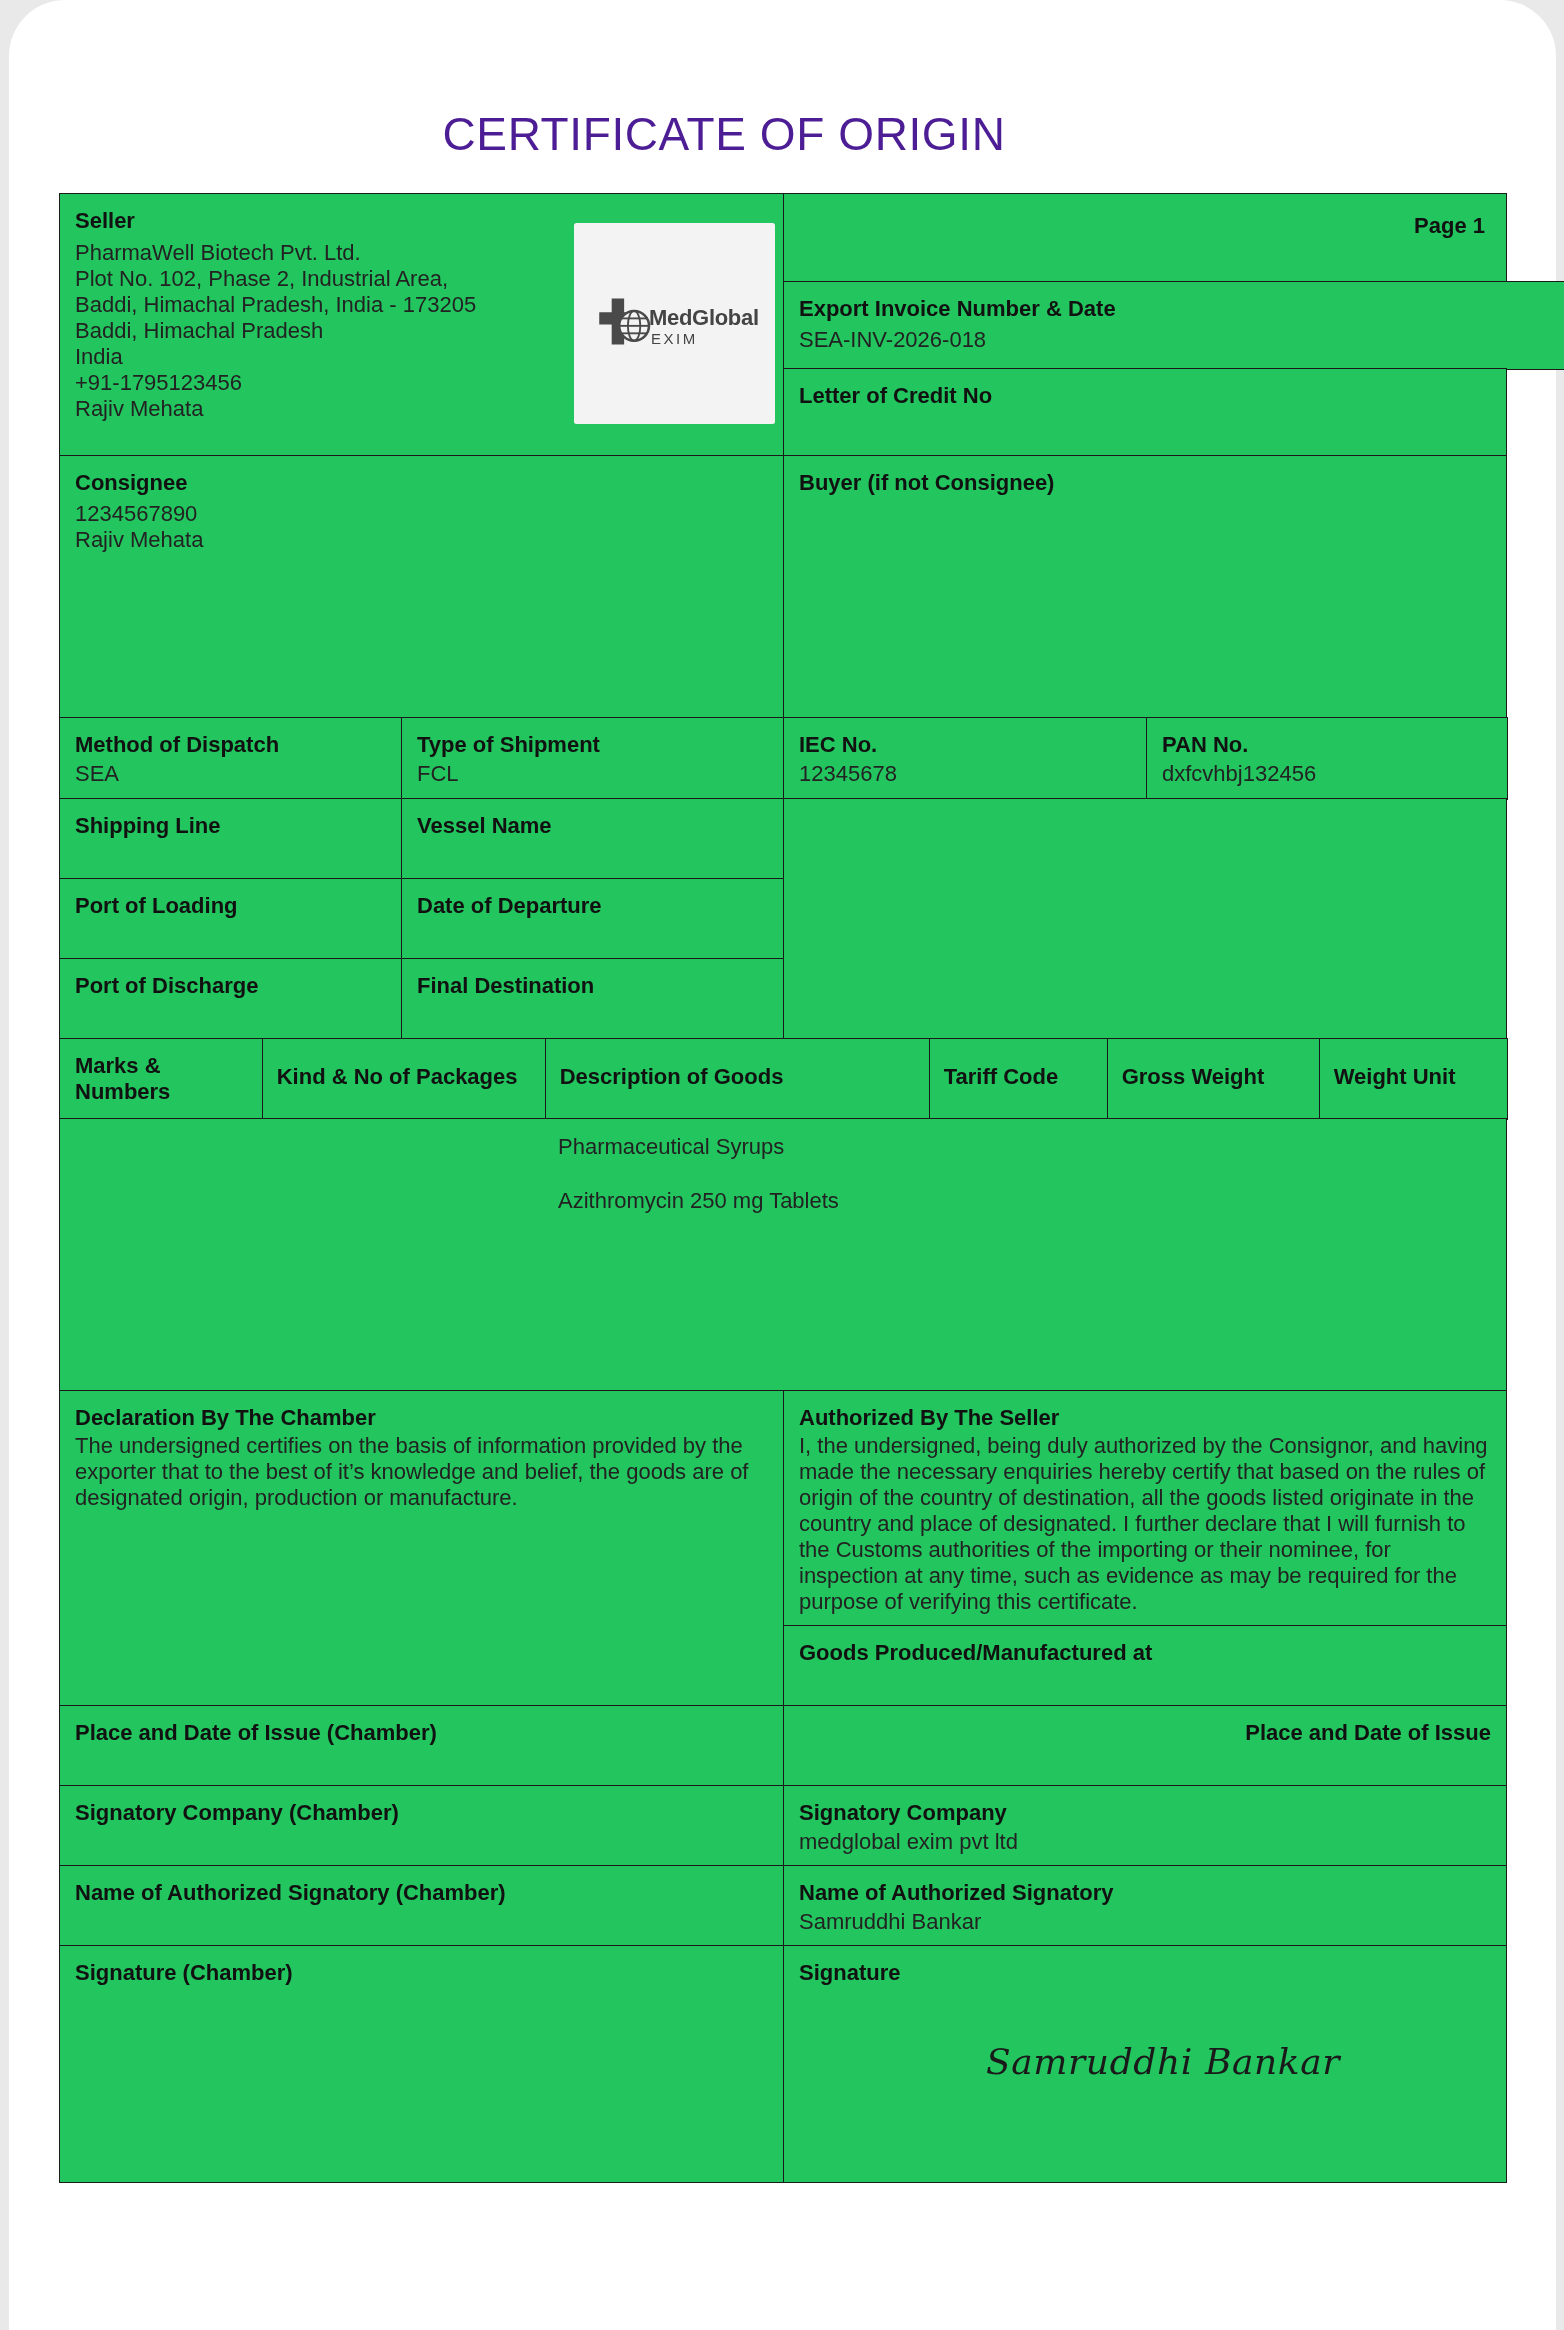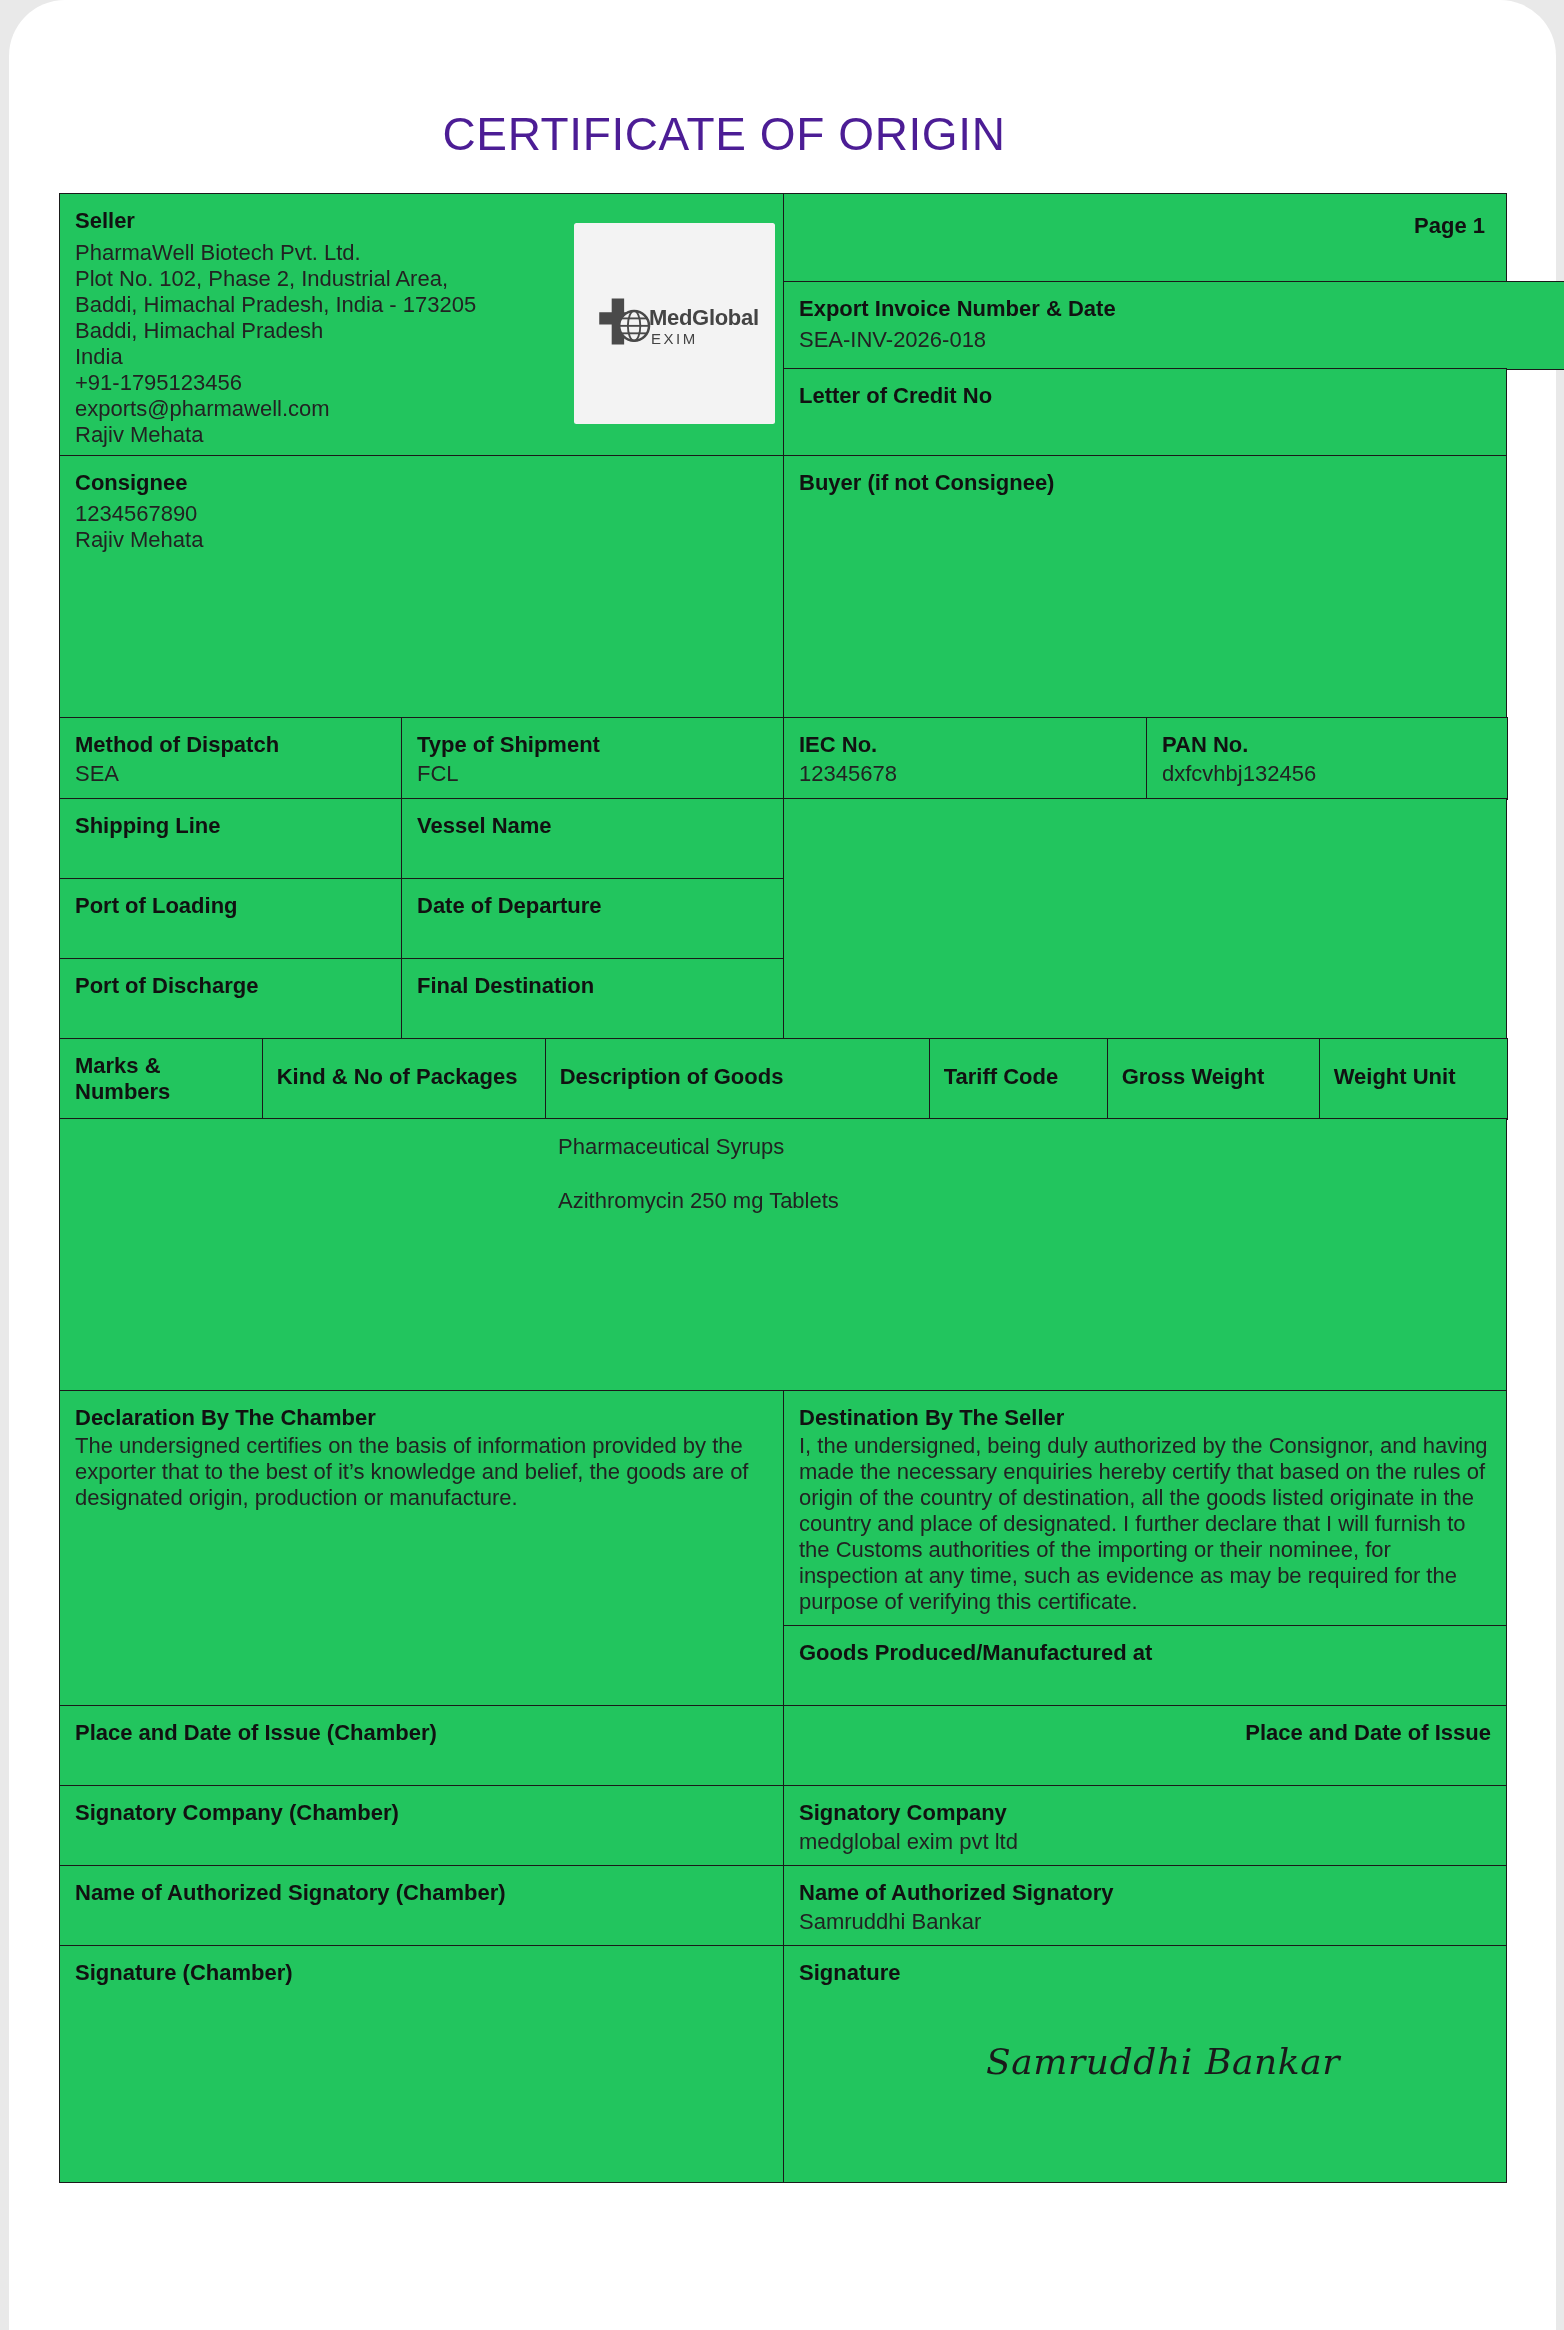--- a/index.html
+++ b/index.html
@@ -52,21 +52,20 @@
 
 <div class="cell" style="left:59px;top:193px;width:726px;height:264px;">
   <div class="lbl">Seller</div>
   <div style="margin-top:6.2px;">
     <div class="val">PharmaWell Biotech Pvt. Ltd.</div>
     <div class="val">Plot No. 102, Phase 2, Industrial Area,</div>
     <div class="val">Baddi, Himachal Pradesh, India - 173205</div>
     <div class="val">Baddi, Himachal Pradesh</div>
     <div class="val">India</div>
     <div class="val">+91-1795123456</div>
-    <div class="val">exports@pharmawell.com</div>
     <div class="val">Rajiv Mehata</div>
   </div>
 </div>
 
 <div class="logo">
   <svg class="mark" viewBox="0 0 90 78">
     <path d="M22 2 h20 v22 h22 v20 h-22 v32 h-20 v-32 h-20 v-20 h20 z" fill="#4a4a4a" rx="3"></path>
     <circle cx="58" cy="46" r="24" fill="#f3f3f3" stroke="#4a4a4a" stroke-width="4"></circle>
     <ellipse cx="58" cy="46" rx="10" ry="24" fill="none" stroke="#4a4a4a" stroke-width="3"></ellipse>
     <line x1="34" y1="46" x2="82" y2="46" stroke="#4a4a4a" stroke-width="3"></line>
@@ -165,21 +164,21 @@
 
 <div class="cell" style="left:59px;top:1118px;width:1448px;height:273px;"></div>
 <div class="goods-line" style="left:558px;top:1134px;">Pharmaceutical Syrups</div>
 <div class="goods-line" style="left:558px;top:1188px;">Azithromycin 250 mg Tablets</div>
 
 <div class="cell" style="left:59px;top:1390px;width:726px;height:317px;">
   <div class="lbl">Declaration By The Chamber</div>
   <div class="para" style="margin-top:2.5px;">The undersigned certifies on the basis of information provided by the exporter that to the best of it’s knowledge and belief, the goods are of designated origin, production or manufacture.</div>
 </div>
 <div class="cell" style="left:783px;top:1390px;width:724px;height:238px;">
-  <div class="lbl">Destination By The Seller</div>
+  <div class="lbl">Authorized By The Seller</div>
   <div class="para" style="margin-top:2.5px;">I, the undersigned, being duly authorized by the Consignor, and having made the necessary enquiries hereby certify that based on the rules of origin of the country of destination, all the goods listed originate in the country and place of designated. I further declare that I will furnish to the Customs authorities of the importing or their nominee, for inspection at any time, such as evidence as may be required for the purpose of verifying this certificate.</div>
 </div>
 <div class="cell" style="left:783px;top:1625px;width:724px;height:82px;">
   <div class="lbl">Goods Produced/Manufactured at</div>
   <div class="val"></div>
 </div>
 
 <div class="cell" style="left:59px;top:1705px;width:726px;height:82px;">
   <div class="lbl">Place and Date of Issue (Chamber)</div>
   <div class="val"></div>

